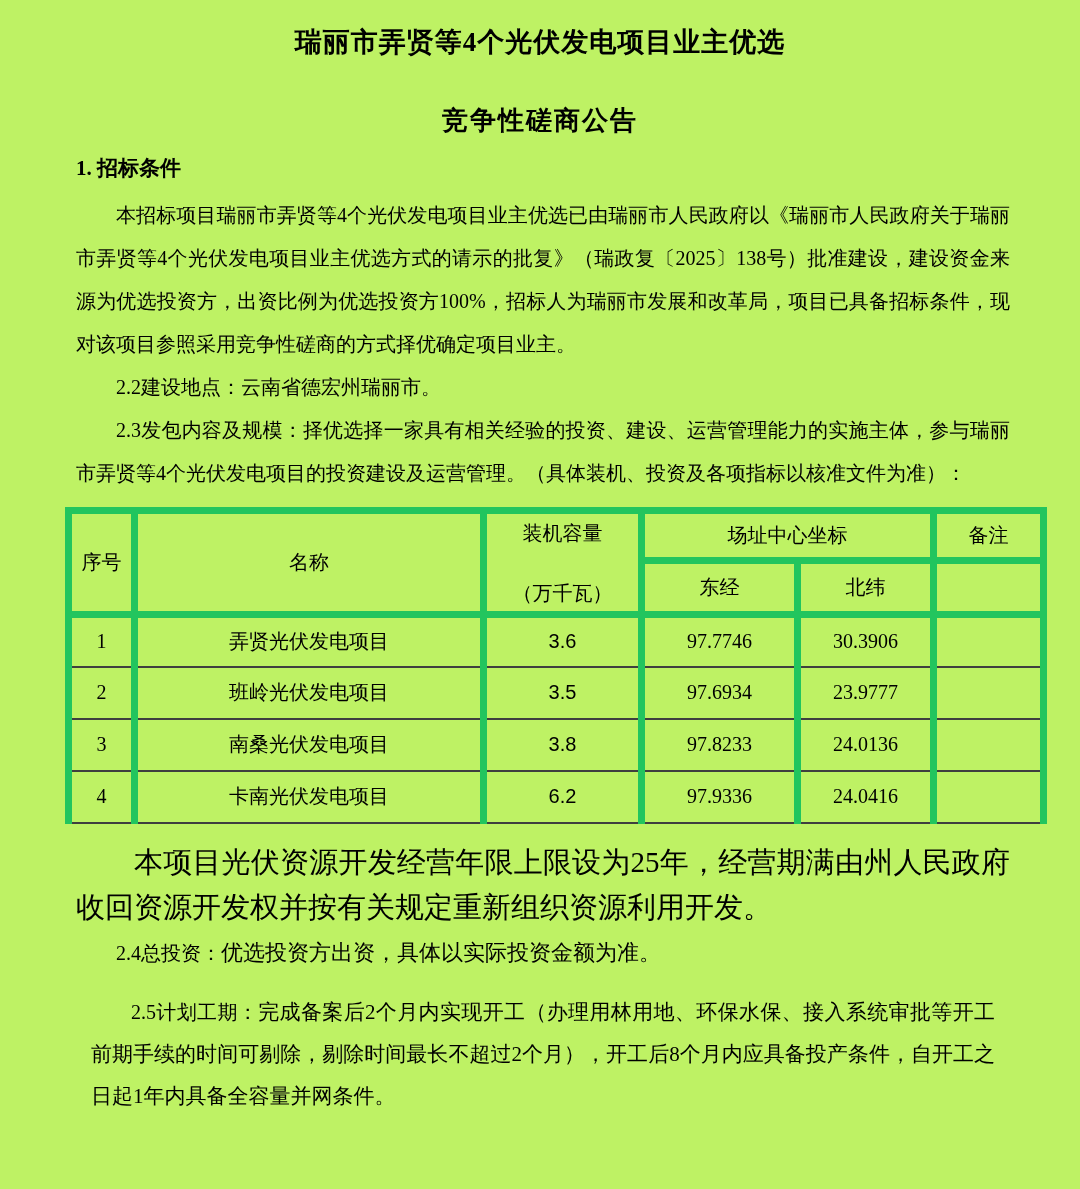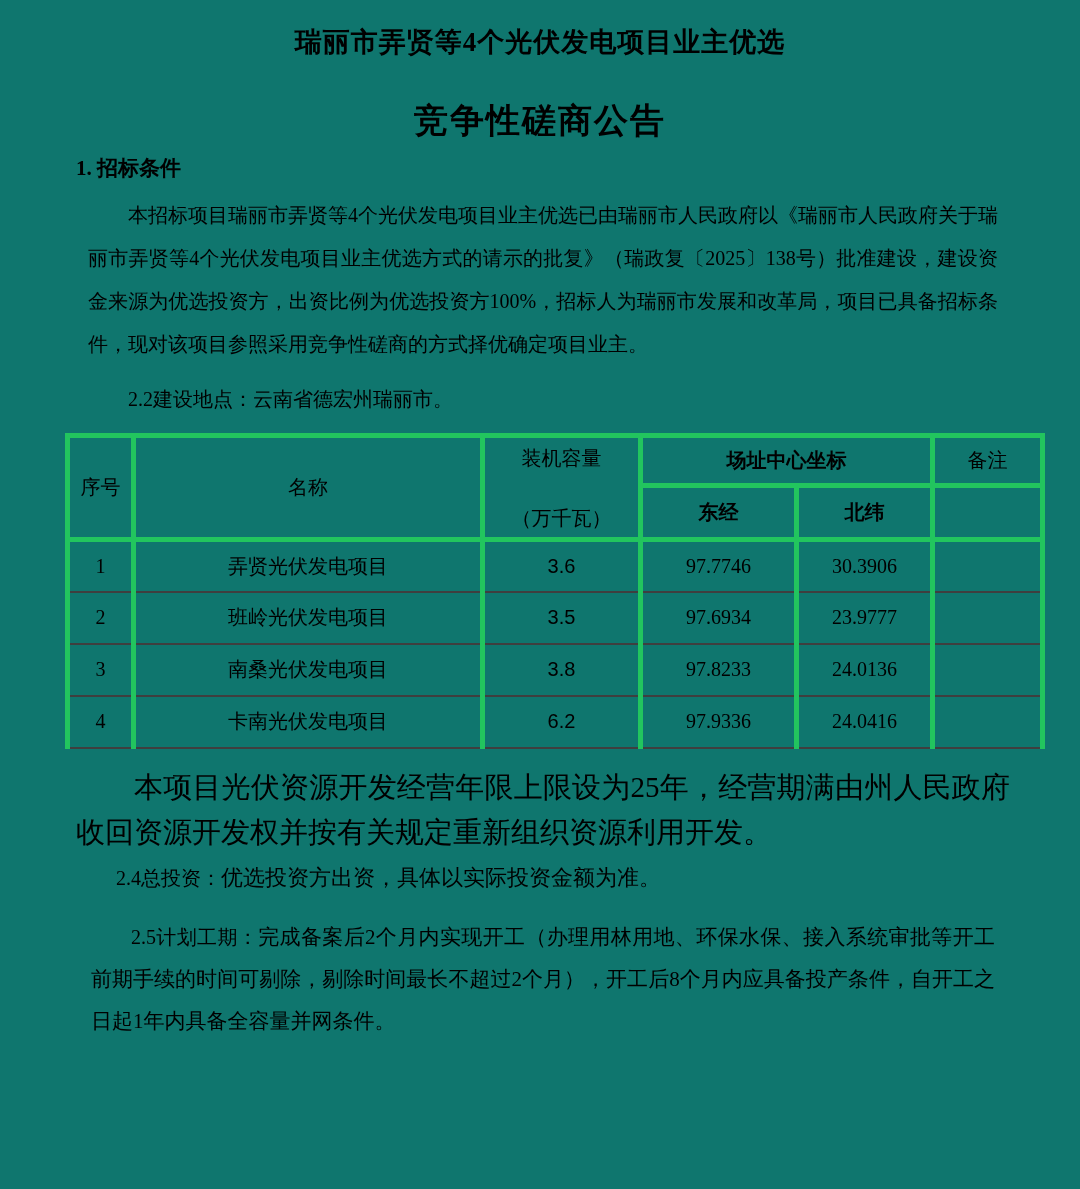--- a/index.html
+++ b/index.html
@@ -1,56 +1,56 @@
 <!DOCTYPE html>
 <html><head>
 <meta charset="utf-8">
 <style>
   html, body { margin: 0; padding: 0; background: #ffffff; }
   .page {
     position: relative;
     width: 1080px;
     height: 1189px;
-    background: #0f766e;
+    background: #bef264;
     color: #000000;
     font-family: "Liberation Serif", "DejaVu Serif", serif;
     overflow: hidden;
     box-sizing: border-box;
     padding-top: 22px;
   }
   .content { padding: 0 70px 0 76px; }
 
   .doc-title {
     font-size: 27px;
     font-weight: bold;
     text-align: center;
     line-height: 40px;
     margin: 0;
     letter-spacing: 1px;
   }
   .doc-subtitle {
-    font-size: 34px;
+    font-size: 26px;
     font-weight: bold;
     text-align: center;
     line-height: 38px;
     margin: 40px 0 0 0;
     letter-spacing: 2px;
   }
   .sec-heading {
     font-size: 21px;
     font-weight: bold;
     line-height: 32px;
     margin: 12px 0 0 0;
   }
   .sec-heading.second { margin-top: 14px; }
 
   p.body {
     font-size: 20px;
     line-height: 43px;
-    margin: 12px;
+    margin: 0;
     text-align: justify;
     text-indent: 2em;
   }
   p.body.first { margin-top: 10px; }
   p.body.items-start { margin-top: 0; }
 
   p.alt-para {
     font-size: 29px;
     line-height: 45px;
     margin: 16px 0 0 0;
@@ -75,53 +75,54 @@
   .alt-run-sm { font-size: 21px; }
 
   table.projects {
     border-collapse: collapse;
     table-layout: fixed;
     width: 975px;
     margin: 12px 0 0 -11px;
     border: 2px solid #3f3f3f;
   }
   table.projects td {
-    border: 5px solid #22c55e;
+    border: 7px solid #22c55e;
     text-align: center;
     vertical-align: middle;
     font-size: 20px;
     padding: 0 4px;
     box-sizing: border-box;
     overflow: hidden;
   }
   tr.hr1 td { height: 50px; }
   tr.hr2 td { height: 54px; }
   tr.dr td  { height: 52px; border-top: 2px solid #3f3f3f; border-bottom: 2px solid #3f3f3f; }
 
   .hd-sans {
     font-family: "Liberation Sans", "DejaVu Sans", sans-serif;
-    font-weight: bold;
+    font-weight: normal;
     font-size: 20px;
   }
   .cap-cell .cap-line { line-height: 26px; }
   .cap-cell .cap-line.top { margin-bottom: 34px; }
   .num-sans { font-family: "Liberation Sans", "DejaVu Sans", sans-serif; }
 </style>
 </head>
 <body>
 
 <div class="page">
   <div class="doc-title">瑞丽市弄贤等4个光伏发电项目业主优选</div>
   <div class="doc-subtitle">竞争性磋商公告</div>
 
   <div class="content">
     <div class="sec-heading">1. 招标条件</div>
     <p class="body first">本招标项目瑞丽市弄贤等4个光伏发电项目业主优选已由瑞丽市人民政府以《瑞丽市人民政府关于瑞丽市弄贤等4个光伏发电项目业主优选方式的请示的批复》（瑞政复〔2025〕138号）批准建设，建设资金来源为优选投资方，出资比例为优选投资方100%，招标人为瑞丽市发展和改革局，项目已具备招标条件，现对该项目参照采用竞争性磋商的方式择优确定项目业主。</p>
 
     <p class="body">2.2建设地点：云南省德宏州瑞丽市。</p>
+    <p class="body">2.3发包内容及规模：择优选择一家具有相关经验的投资、建设、运营管理能力的实施主体，参与瑞丽市弄贤等4个光伏发电项目的投资建设及运营管理。（具体装机、投资及各项指标以核准文件为准）：</p>
 
     <table class="projects">
       <colgroup>
         <col style="width:66px">
         <col style="width:349px">
         <col style="width:158px">
         <col style="width:156px">
         <col style="width:136px">
         <col style="width:110px">
       </colgroup>

